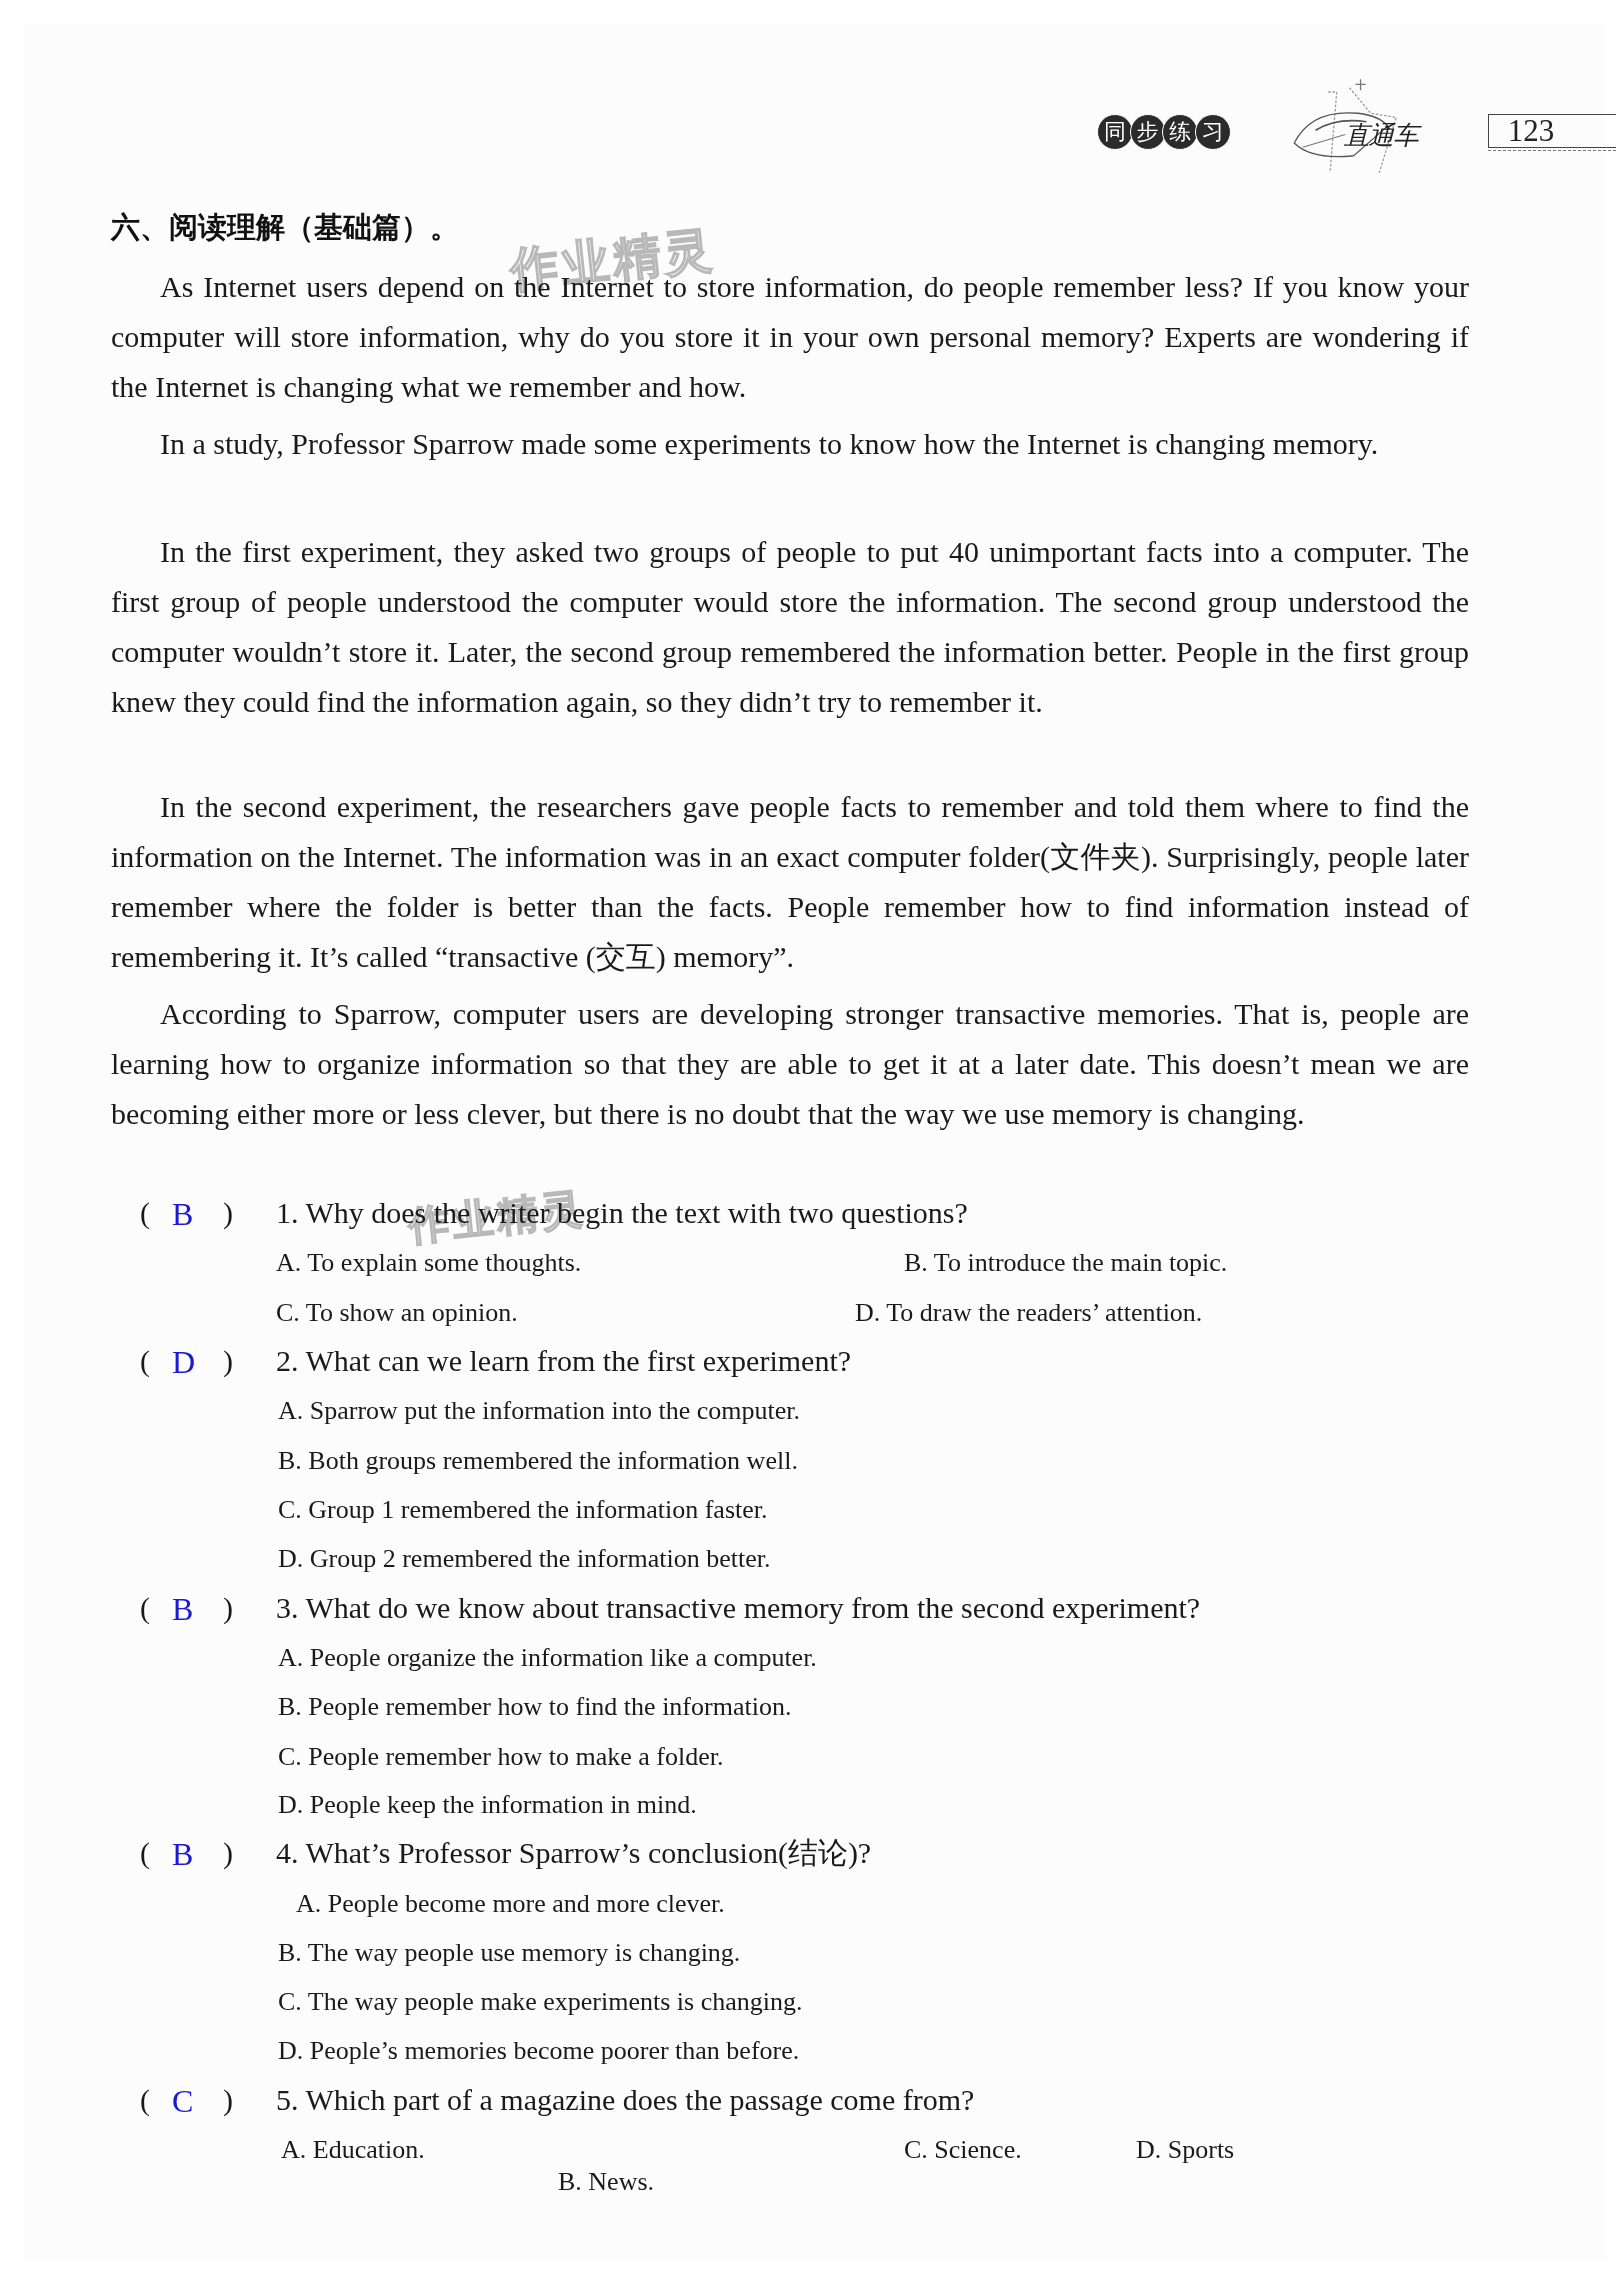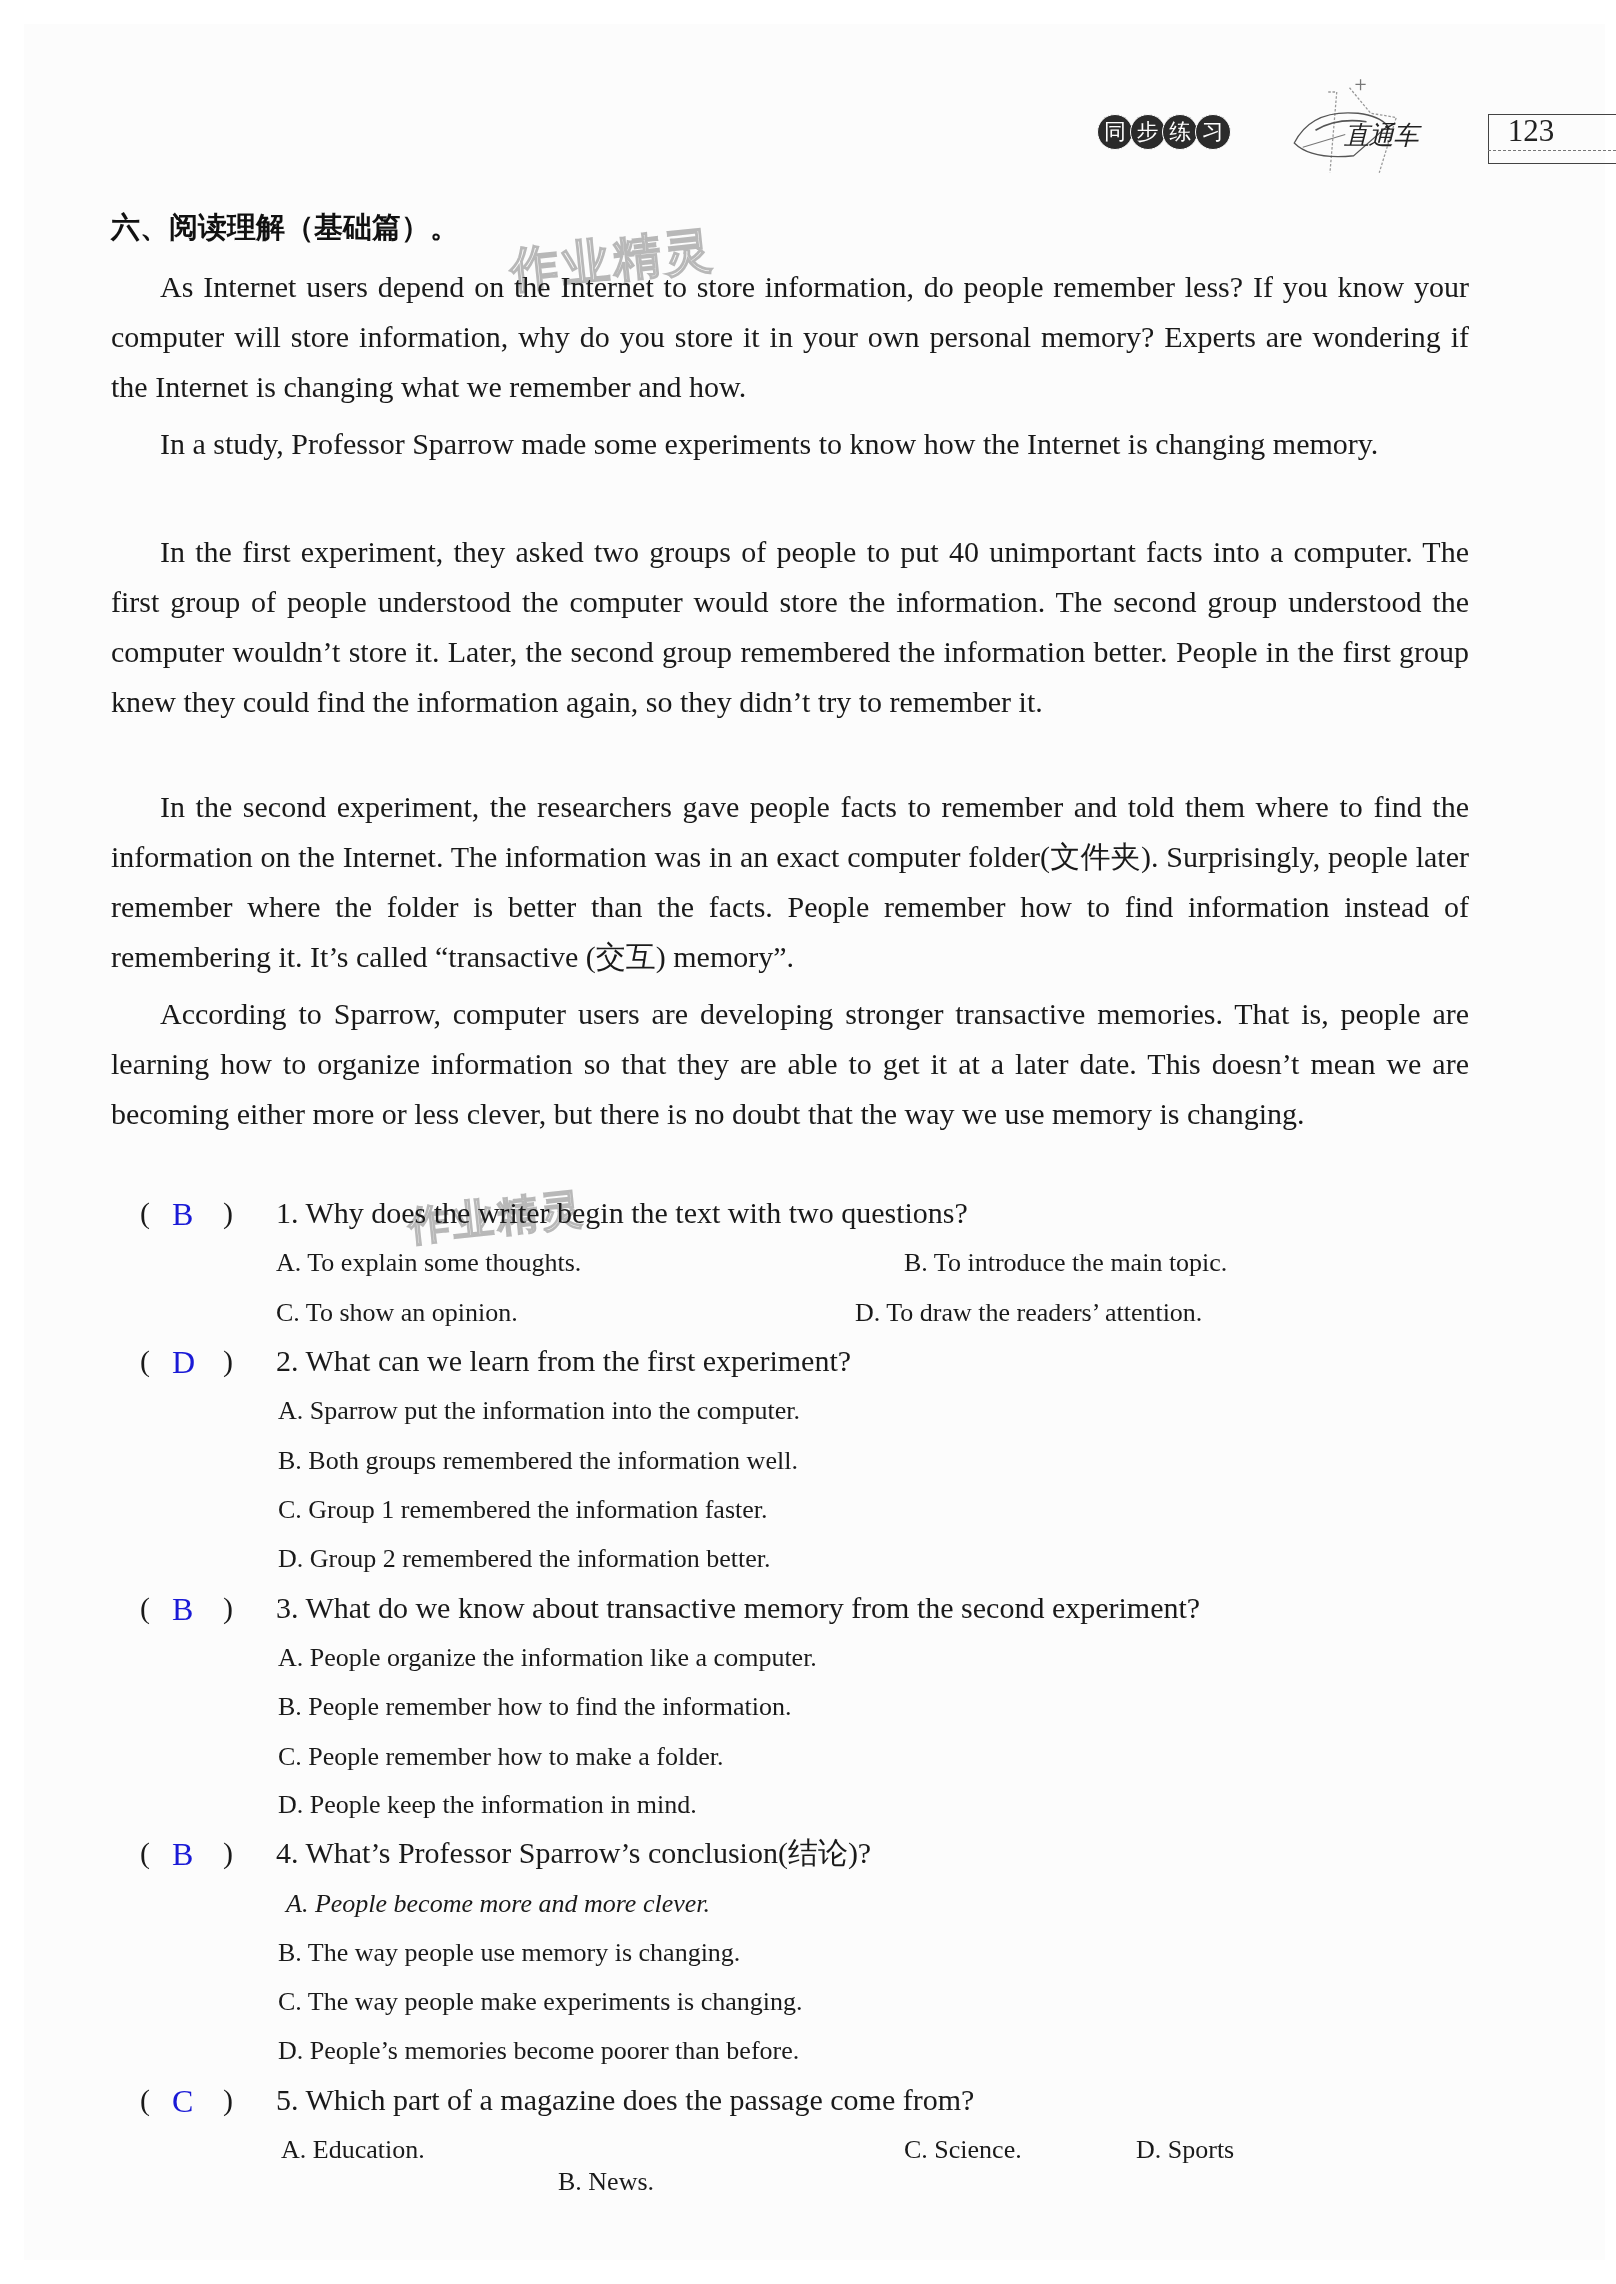--- a/index.html
+++ b/index.html
@@ -15,21 +15,21 @@
   .header { position: absolute; top: 109px; left: 1097px; height: 54px; width: 520px; }
   .badge { position: absolute; left: 0; top: 5.1px; display: flex; }
   .badge .dot {
     width: 34px; height: 34px; border-radius: 50%; background: #2b2b2b;
     color: #fff; font-size: 22px; display: flex; align-items: center; justify-content: center;
     margin-right: -3.4px; border: 1.7px solid #fff; box-sizing: content-box;
   }
   .logo { position: absolute; left: 180px; top: -34px; width: 179px; height: 102px; }
   .logo-text { position: absolute; left: 247px; top: 8.5px; font-size: 25.5px; font-style: italic; color: #222; letter-spacing: -0.9px; }
   .pagenum {
-    position: absolute; left: 391px; top: 5.1px; width: 128px; height: 50px;
+    position: absolute; left: 391px; top: 5.1px; width: 128px; height: 34px;
     border: 1.7px solid #444; border-right: none; box-sizing: border-box;
     font-size: 31px; line-height: 32px; padding-left: 18.7px; color: #222;
   }
   .pagenum-line { position: absolute; left: 391px; top: 41px; width: 128px; height: 0; border-top: 1.7px dashed #777; }
 
   .heading { position: absolute; left: 111px; top: 208px; font-size: 29px; font-weight: bold; color: #111; }
   .watermark {
     position: absolute; color: transparent; font-size: 48px; font-weight: bold;
     -webkit-text-stroke: 1.3px #b8b8b8; transform: rotate(-6deg); letter-spacing: 3.4px;
   }
@@ -104,21 +104,21 @@
 </div>
 <div class="opt serif" style="left:278px; top:1633px;">A. People organize the information like a computer.</div>
 <div class="opt serif" style="left:278px; top:1682px;text-align:right;">B. People remember how to find the information.</div>
 <div class="opt serif" style="left:278px; top:1732px;">C. People remember how to make a folder.</div>
 <div class="opt serif" style="left:278px; top:1780px;">D. People keep the information in mind.</div>
 
 <div class="q serif" style="top:1828px;">
   <span class="paren">(<span class="ans">B</span><span class="close">)</span></span>
   <span class="qtext">4. What’s Professor Sparrow’s conclusion(结论)?</span>
 </div>
-<div class="opt serif" style="left:286px; top:1879px;font-style:italic;">A. People become more and more clever.</div>
+<div class="opt serif" style="left:296px; top:1879px;">A. People become more and more clever.</div>
 <div class="opt serif" style="left:278px; top:1928px;">B. The way people use memory is changing.</div>
 <div class="opt serif" style="left:278px; top:1977px;">C. The way people make experiments is changing.</div>
 <div class="opt serif" style="left:278px; top:2026px;">D. People’s memories become poorer than before.</div>
 
 <div class="q serif" style="top:2075px;">
   <span class="paren">(<span class="ans">C</span><span class="close">)</span></span>
   <span class="qtext">5. Which part of a magazine does the passage come from?</span>
 </div>
 <div class="opt serif" style="left:281px; top:2125px;">A. Education.</div>
 <div class="opt serif" style="left:558px; top:2125px;margin-top:32px;">B. News.</div>

